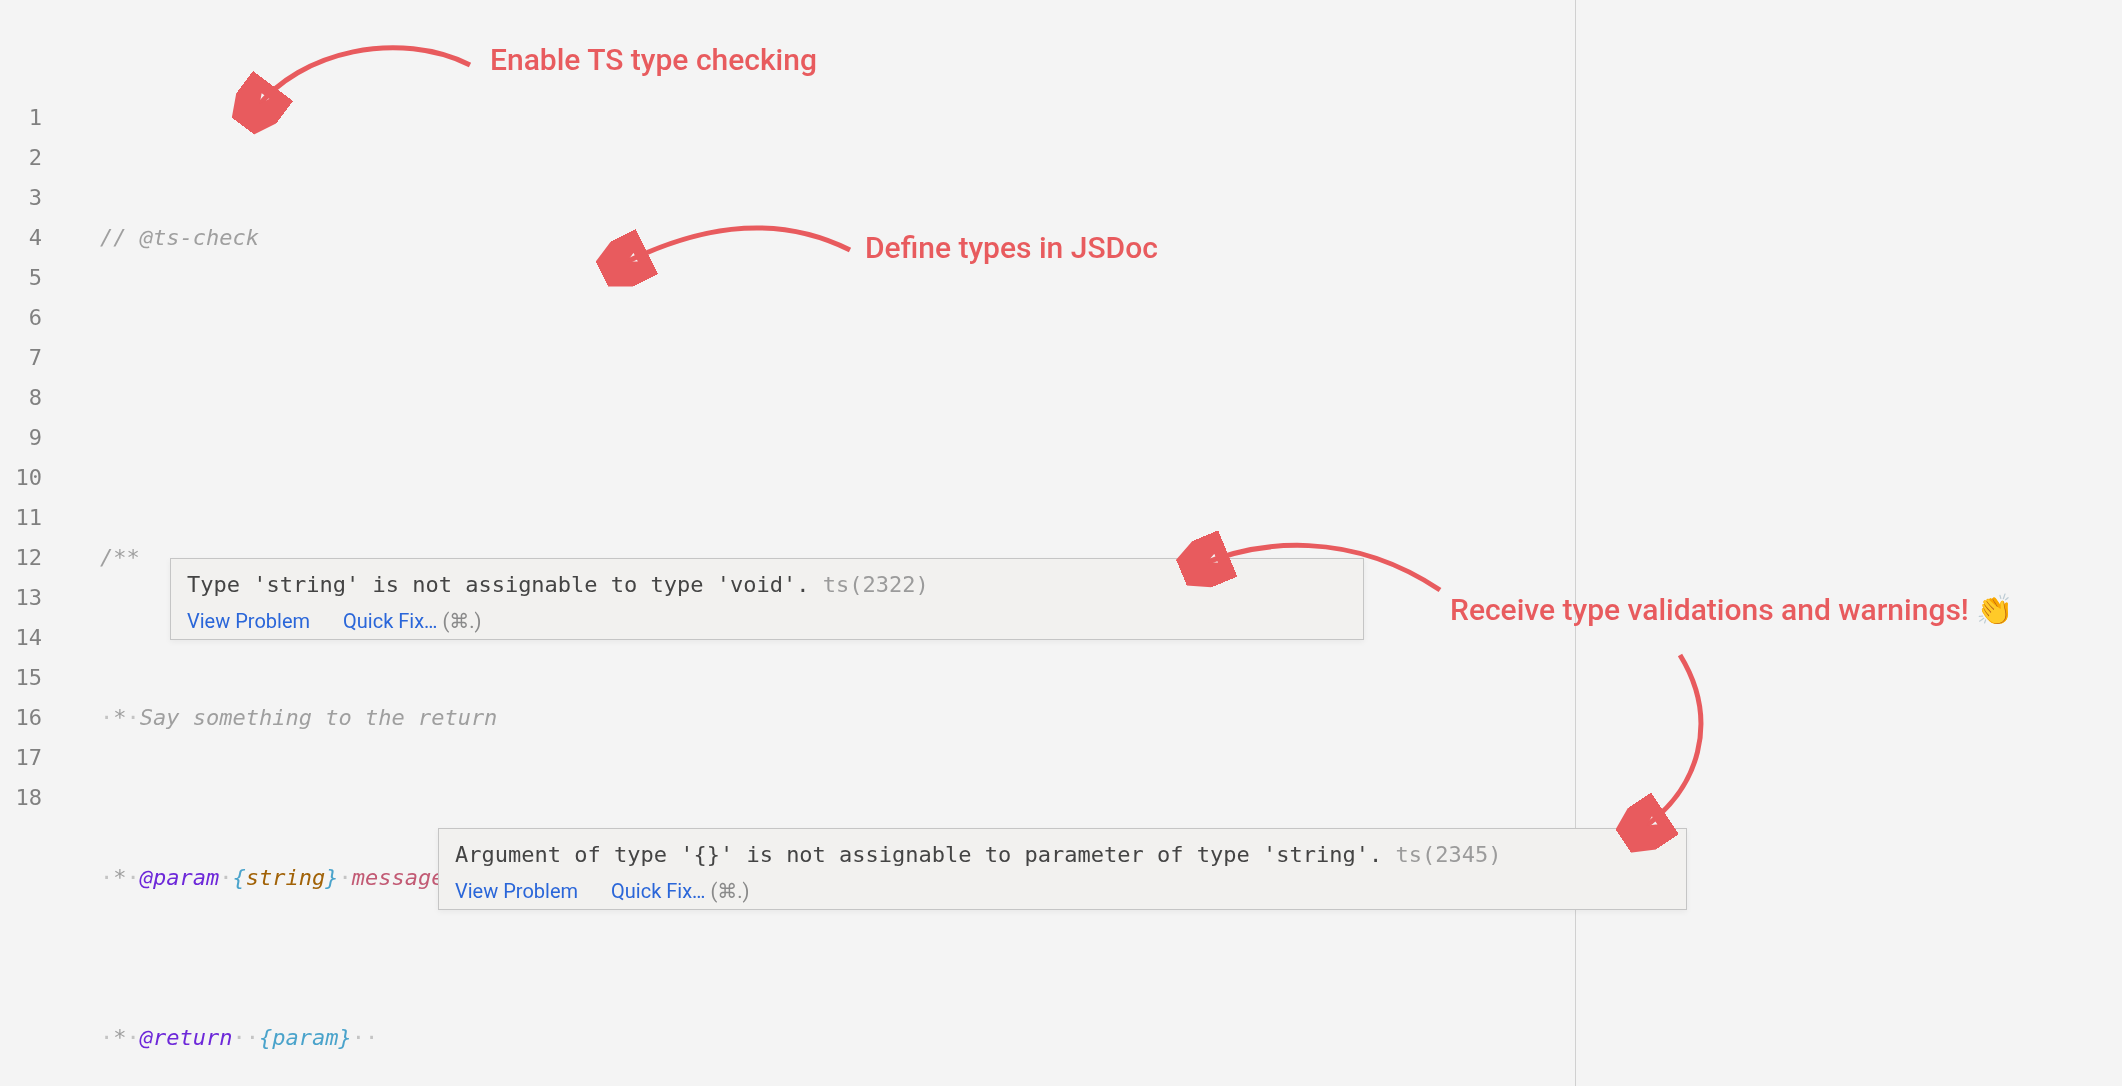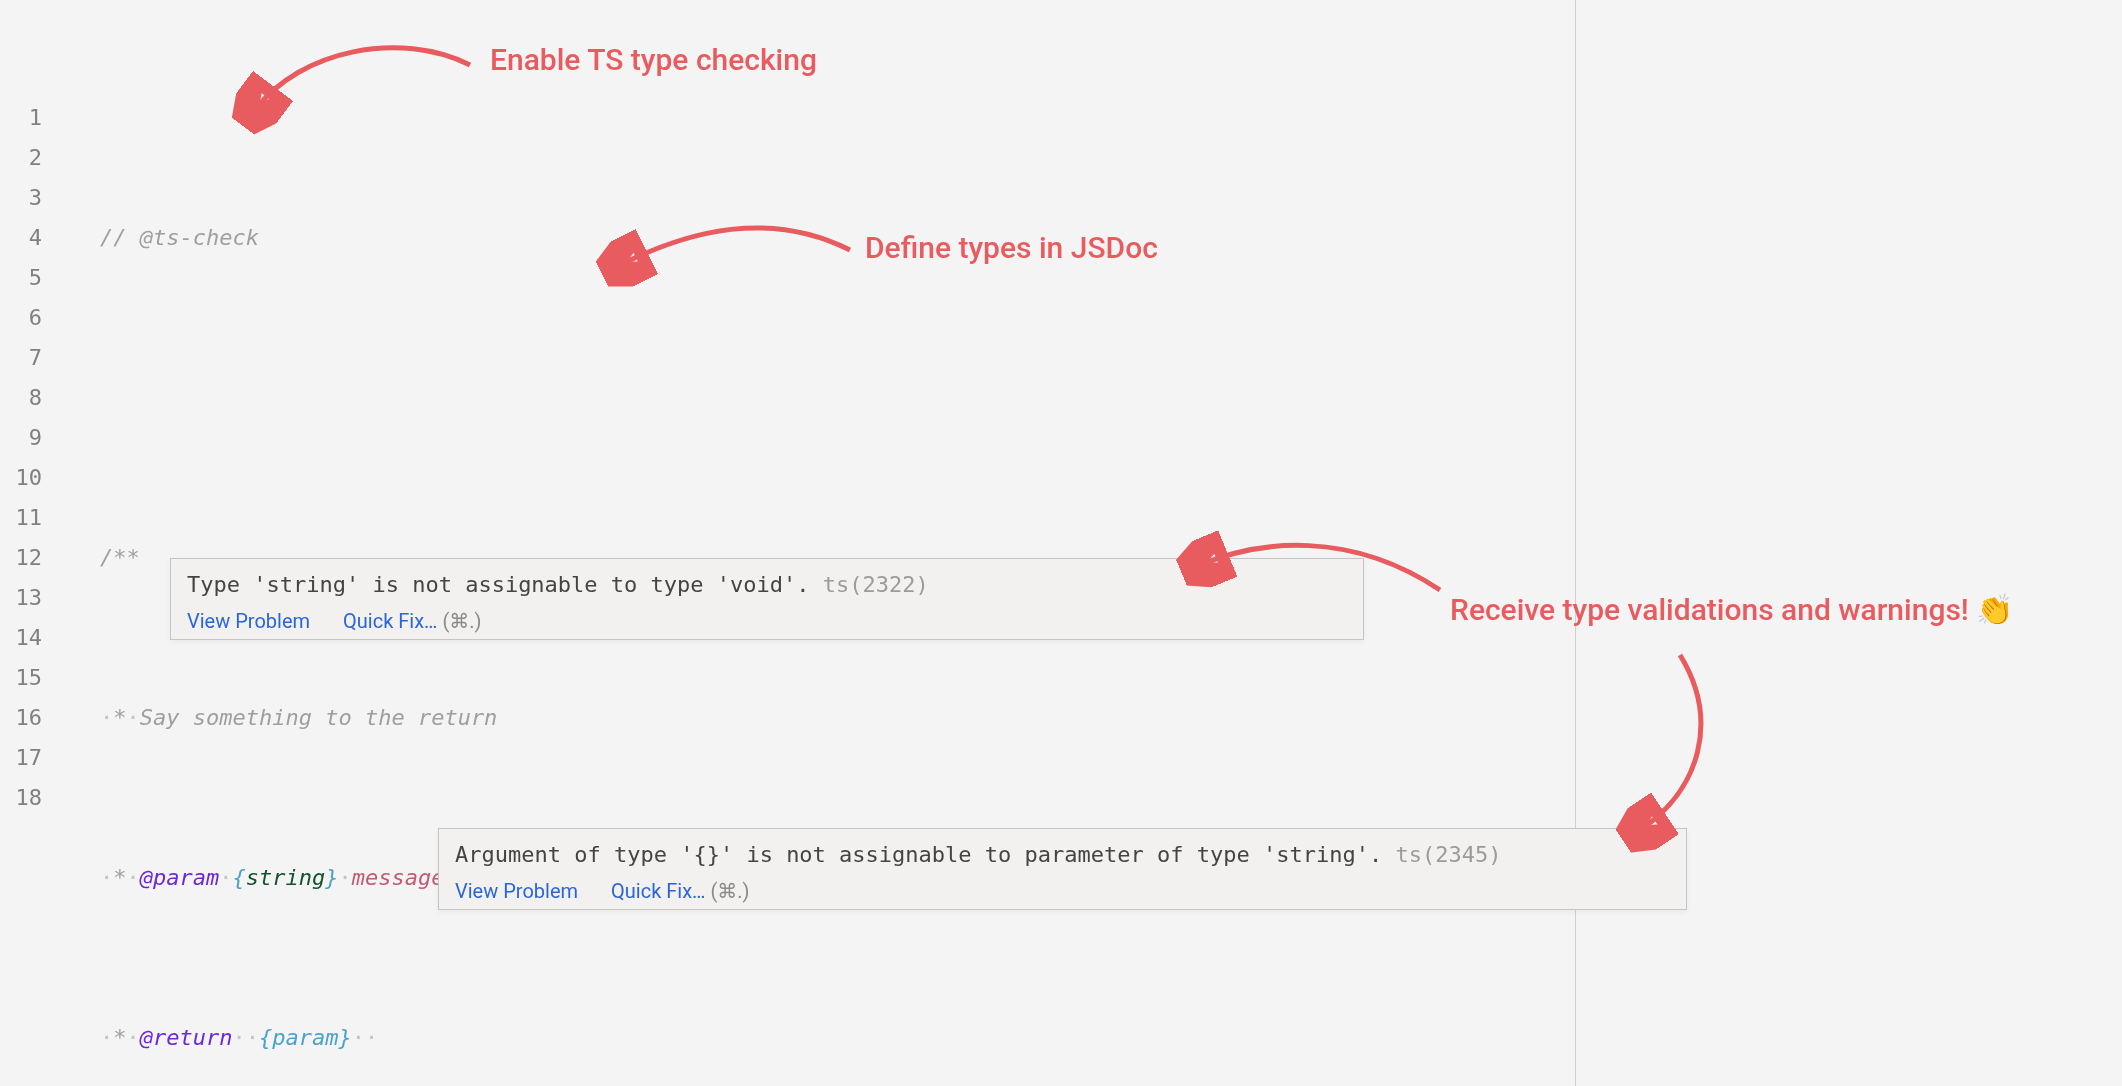--- a/index.html
+++ b/index.html
@@ -39,21 +39,21 @@
   .row { height: 40px; position: relative; }
   .ruler {
     position: absolute;
     left: 1575px; top: 0; bottom: 0;
     border-left: 1px solid #d0d0d0;
   }
 
   
   .c-comment   { color: #9f9f9f; font-style: italic; margin-top: 7px; }
   .c-param     { color: #c25a74; font-style: italic; }
-  .c-param-ty  { color: #14532d; font-style: italic; }
+  .c-param-ty  { color: #a16207; font-style: italic; }
   .c-doc       { color: #9f9f9f; font-style: italic; }
   .c-doc-kw    { color: #6d28d9; font-style: italic; }
   .c-doc-br    { color: #4aa3cb; font-style: italic; }
   .c-void      { color: #4aa3cb; font-style: italic; }
   .c-ws        { color: #c4c4c4; font-style: normal; }
 
   
   .anno {
     position: absolute;
     color: #e85b5e;

